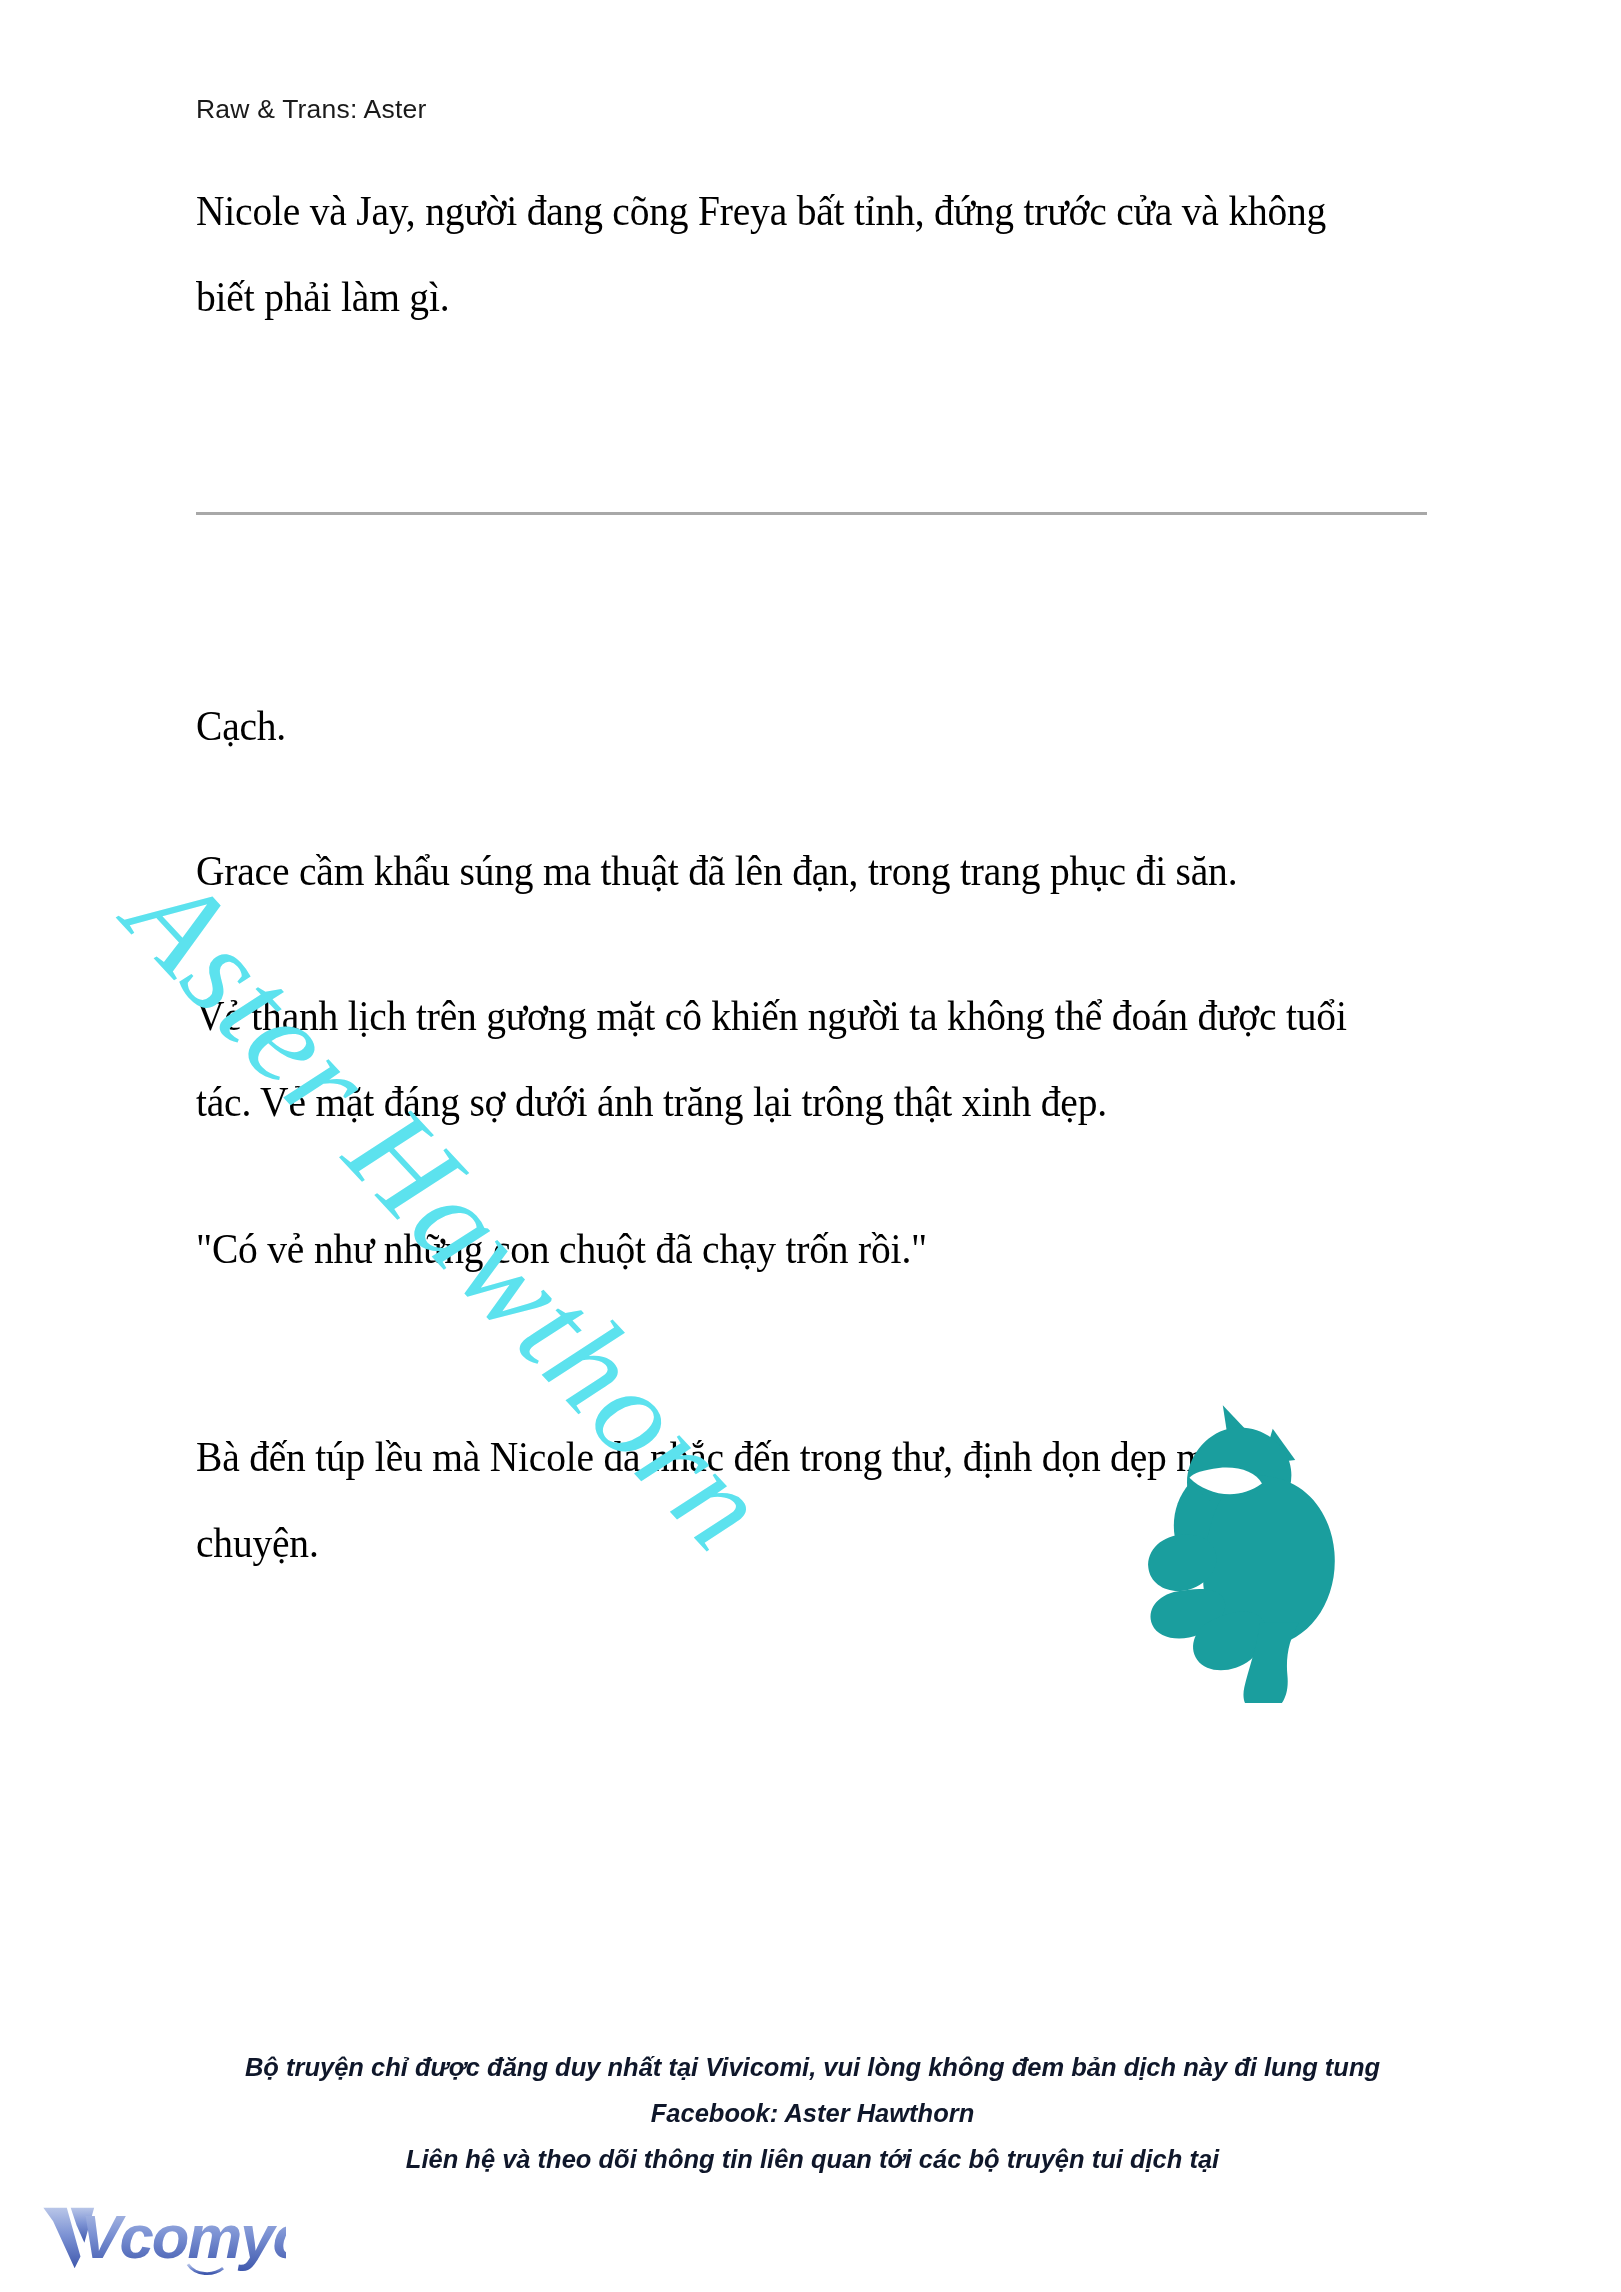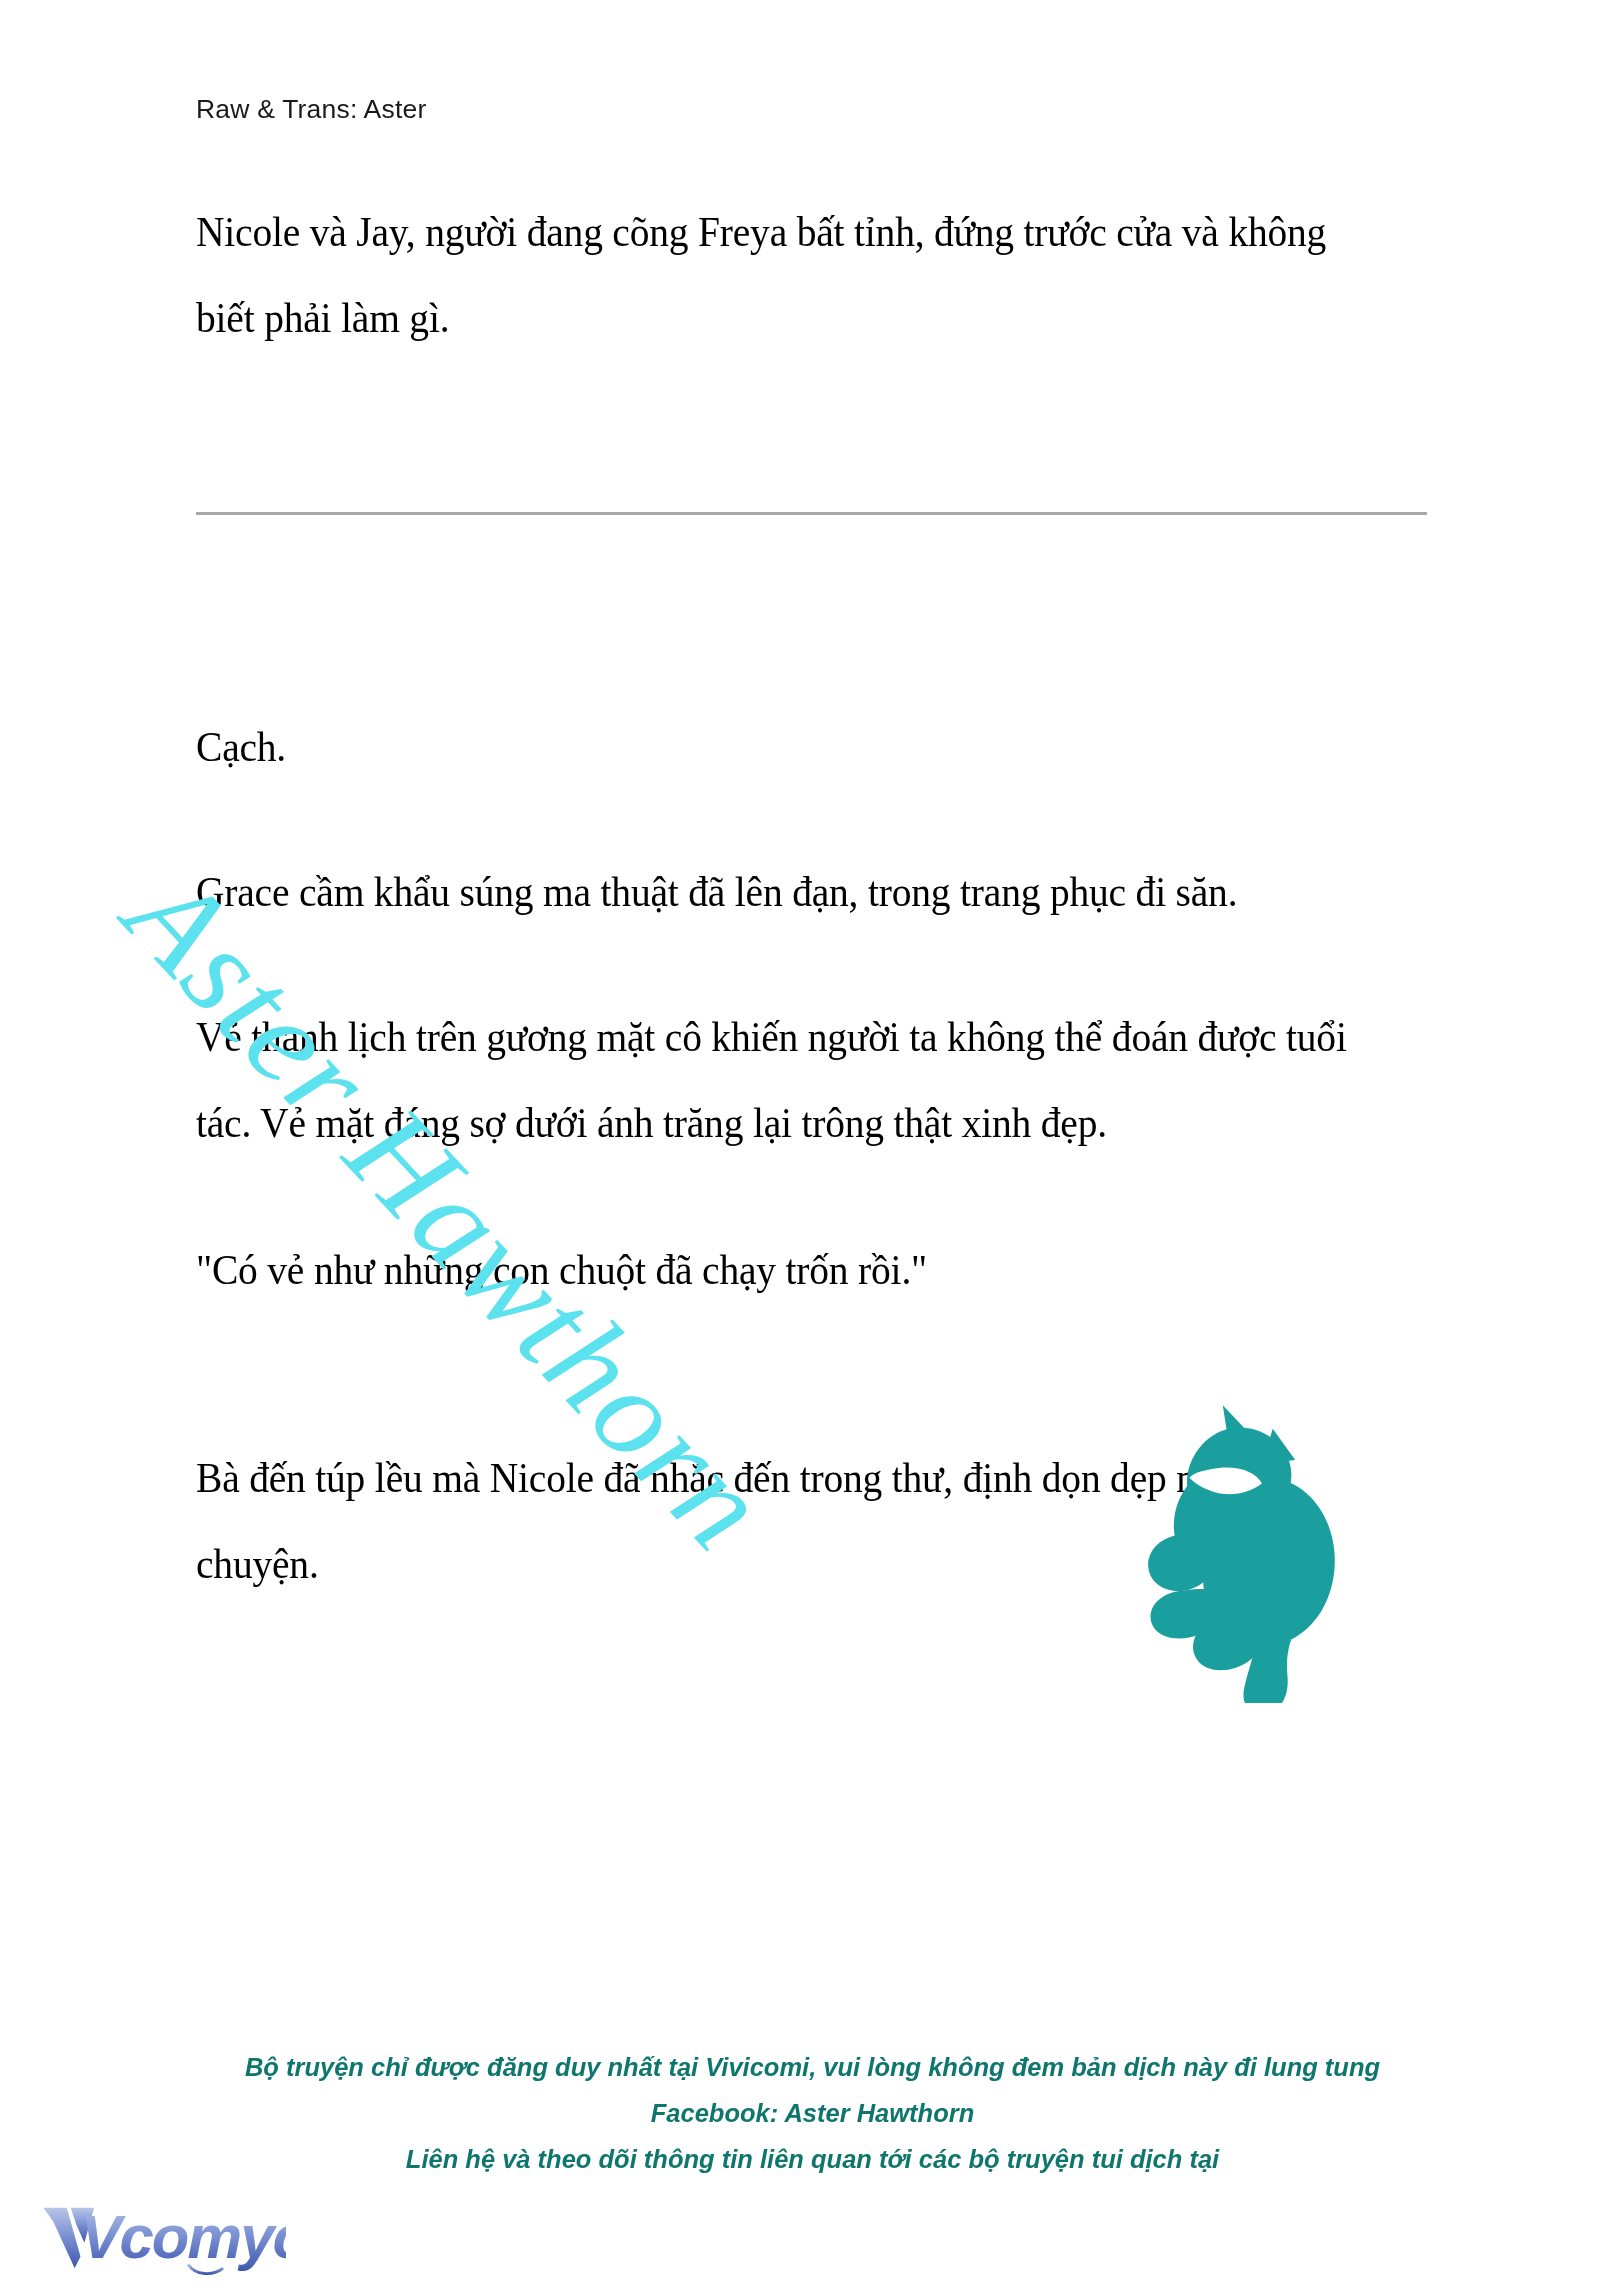--- a/index.html
+++ b/index.html
@@ -33,21 +33,21 @@
     font-size: 26.5px;
     color: #1a1a1a;
     letter-spacing: 0.2px;
     white-space: nowrap;
   }
 
   
   .content {
     position: absolute;
     left: 196px;
-    top: 189px;
+    top: 168px;
     width: 1233px;
   }
 
   .para {
     font-family: "Liberation Serif", serif;
     font-size: 42px;
     line-height: 86px;
     color: #000000;
     margin: 0;
     text-align: left;
@@ -109,21 +109,21 @@
     position: absolute;
     left: 196px;
     top: 2044px;
     width: 1233px;
     text-align: center;
     font-family: "Liberation Sans", sans-serif;
     font-weight: bold;
     font-style: italic;
     font-size: 25.5px;
     line-height: 46px;
-    color: #0f766e;
+    color: #0f172a;
   }
   .footer-note div { white-space: nowrap; }
 
   
   .logo {
     position: absolute;
     left: 41px;
     top: 2192px;
     width: 245px;
     height: 84px;

